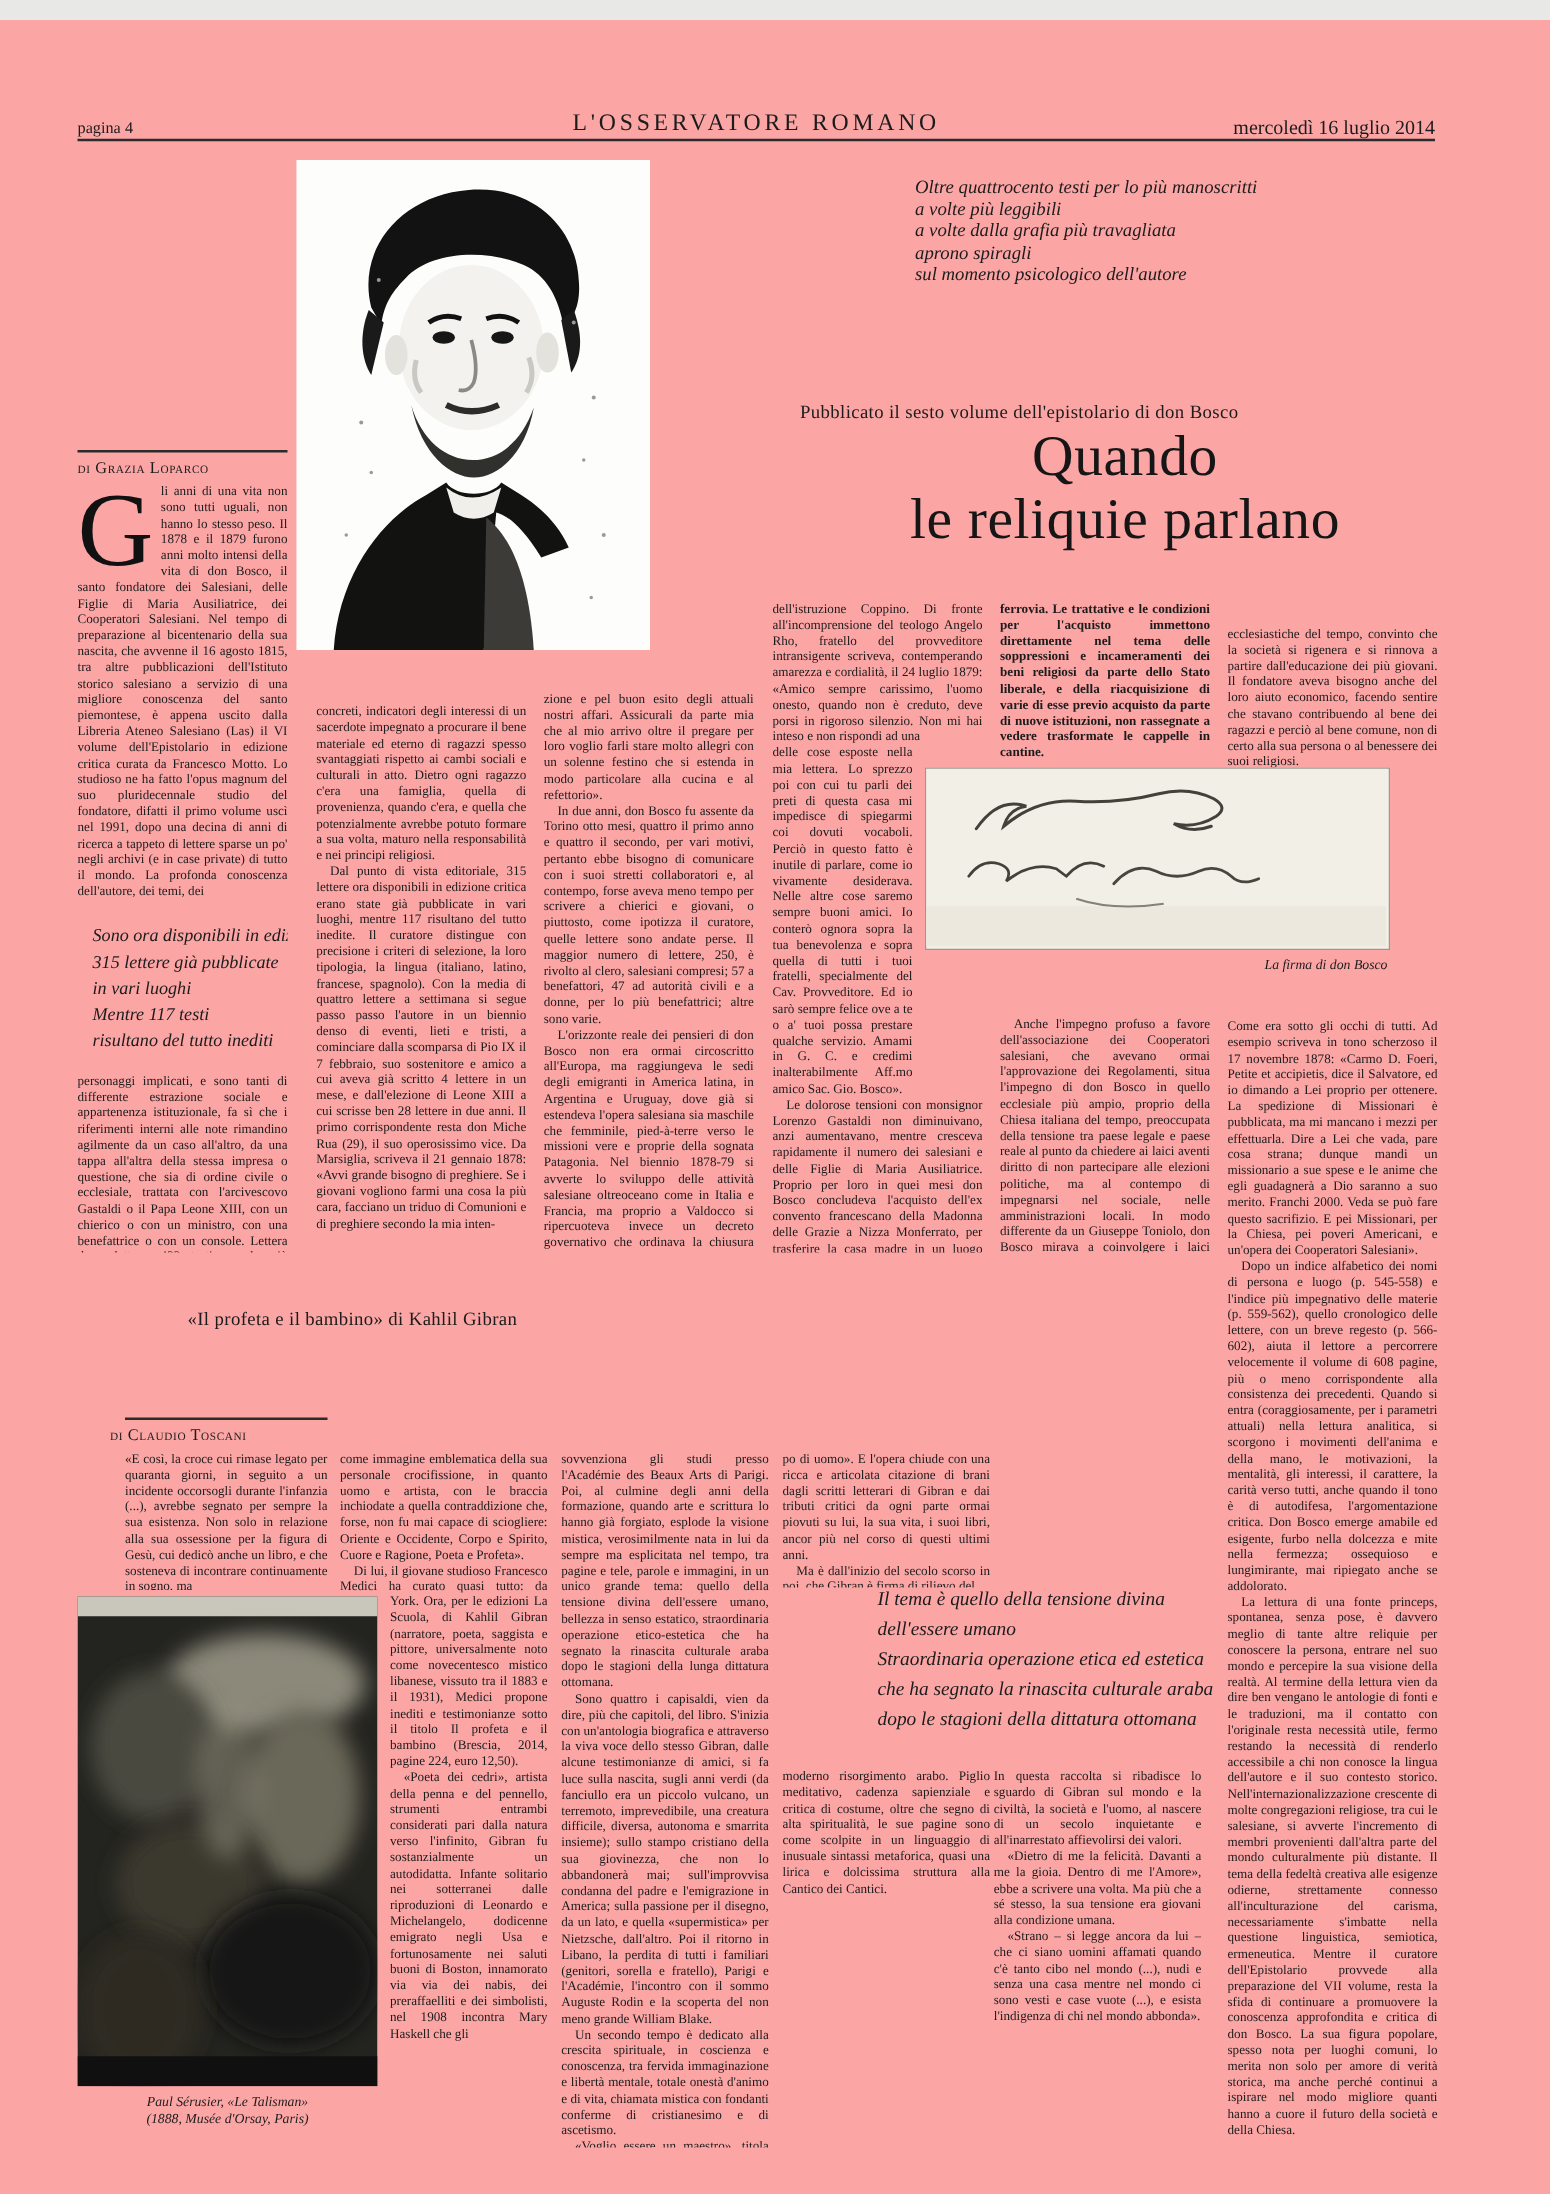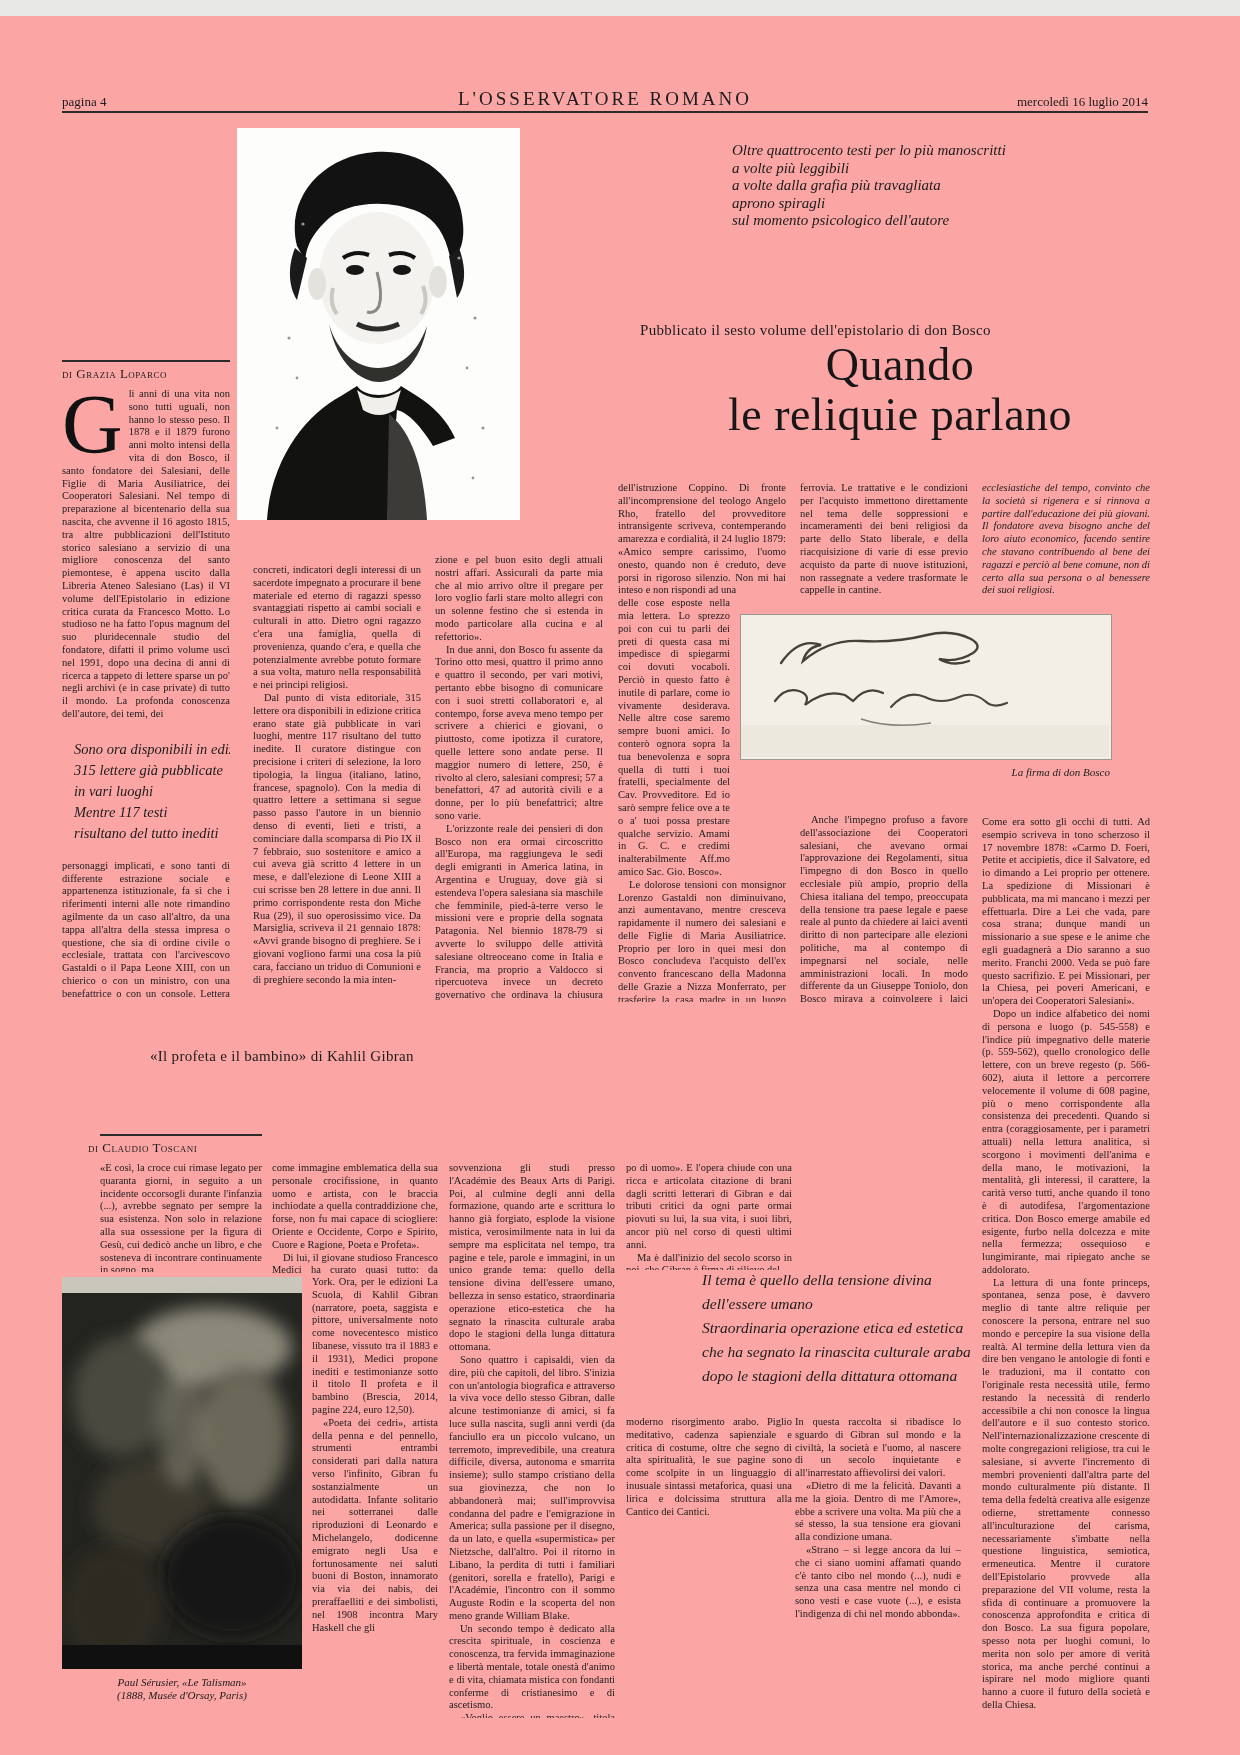--- a/index.html
+++ b/index.html
@@ -2,21 +2,21 @@
 <html><head>
 <meta charset="utf-8">
 <style>
   html,body{margin:0;padding:0;background:#e8e8e6;}
   #page{position:relative;width:1240px;height:1755px;background:#fca5a5;margin:16px auto;
         font-family:"Liberation Serif",serif;color:#1c1c1c;overflow:hidden;}
   .abs{position:absolute;}
   
   .pagelabel{font-size:13px;}
   .masthead{font-size:19px;letter-spacing:3px;}
-  .dateline{font-size:13px;text-align:right;}
+  .dateline{font-size:16px;text-align:right;}
   .headrule{height:2px;background:#2b2b2b;}
   
   .kicker{font-size:15px;text-align:left;letter-spacing:.3px;}
   .headline1{font-size:46px;line-height:50px;text-align:center;letter-spacing:.5px;color:#161616;}
   .headline2{font-size:34px;line-height:38px;text-align:center;letter-spacing:.5px;color:#161616;}
   .bylinerule{height:2px;background:#2b2b2b;}
   .byline{font-size:13px;font-variant:small-caps;letter-spacing:.5px;}
   .col{font-size:10.5px;line-height:12.8px;text-align:justify;overflow:hidden;}
   .col p{margin:0;}
   .col p.ind{text-indent:11px;}
@@ -119,28 +119,28 @@
     <p class="ind">In due anni, don Bosco fu assente da Torino otto mesi, quattro il primo anno e quattro il secondo, per vari motivi, pertanto ebbe bisogno di comunicare con i suoi stretti collaboratori e, al contempo, forse aveva meno tempo per scrivere a chierici e giovani, o piuttosto, come ipotizza il curatore, quelle lettere sono andate perse. Il maggior numero di lettere, 250, è rivolto al clero, salesiani compresi; 57 a benefattori, 47 ad autorità civili e a donne, per lo più benefattrici; altre sono varie.</p>
     <p class="ind">L'orizzonte reale dei pensieri di don Bosco non era ormai circoscritto all'Europa, ma raggiungeva le sedi degli emigranti in America latina, in Argentina e Uruguay, dove già si estendeva l'opera salesiana sia maschile che femminile, pied-à-terre verso le missioni vere e proprie della sognata Patagonia. Nel biennio 1878-79 si avverte lo sviluppo delle attività salesiane oltreoceano come in Italia e Francia, ma proprio a Valdocco si ripercuoteva invece un decreto governativo che ordinava la chiusura del ginnasio a motivo dell'inadempienza di alcune esigenze legislative rese più stringenti con l'ascesa della sinistra storica e sotto il ministro</p>
   </div>
 
   <div class="abs col" style="left:618px;top:466px;width:168px;height:520px;">
     <p>dell'istruzione Coppino. Di fronte all'incomprensione del teologo Angelo Rho, fratello del provveditore intransigente scriveva, contemperando amarezza e cordialità, il 24 luglio 1879: «Amico sempre carissimo, l'uomo onesto, quando non è creduto, deve porsi in rigoroso silenzio. Non mi hai inteso e non rispondi ad una</p>
     <p class="narrow">delle cose esposte nella mia lettera. Lo sprezzo poi con cui tu parli dei preti di questa casa mi impedisce di spiegarmi coi dovuti vocaboli. Perciò in questo fatto è inutile di parlare, come io vivamente desiderava. Nelle altre cose saremo sempre buoni amici. Io conterò ognora sopra la tua benevolenza e sopra quella di tutti i tuoi fratelli, specialmente del Cav. Provveditore. Ed io sarò sempre felice ove a te o a' tuoi possa prestare qualche servizio. Amami in G. C. e credimi inalterabilmente Aff.mo amico Sac. Gio. Bosco».</p>
     <p class="ind">Le dolorose tensioni con monsignor Lorenzo Gastaldi non diminuivano, anzi aumentavano, mentre cresceva rapidamente il numero dei salesiani e delle Figlie di Maria Ausiliatrice. Proprio per loro in quei mesi don Bosco concludeva l'acquisto dell'ex convento francescano della Madonna delle Grazie a Nizza Monferrato, per trasferire la casa madre in un luogo meglio collegato di Mornese, ai fini dello sviluppo del collegio femminile, favorito dalla</p>
   </div>
 
-  <div class="abs col" style="left:800px;top:466px;width:168px;height:126px;">
+  <div class="abs col" style="left:800px;top:466px;width:168px;height:126px;font-weight:bold;">
     <p>ferrovia. Le trattative e le condizioni per l'acquisto immettono direttamente nel tema delle soppressioni e incameramenti dei beni religiosi da parte dello Stato liberale, e della riacquisizione di varie di esse previo acquisto da parte di nuove istituzioni, non rassegnate a vedere trasformate le cappelle in cantine.</p>
   </div>
   <div class="abs col" style="left:800px;top:798px;width:168px;height:188px;">
     <p class="ind">Anche l'impegno profuso a favore dell'associazione dei Cooperatori salesiani, che avevano ormai l'approvazione dei Regolamenti, situa l'impegno di don Bosco in quello ecclesiale più ampio, proprio della Chiesa italiana del tempo, preoccupata della tensione tra paese legale e paese reale al punto da chiedere ai laici aventi diritto di non partecipare alle elezioni politiche, ma al contempo di impegnarsi nel sociale, nelle amministrazioni locali. In modo differente da un Giuseppe Toniolo, don Bosco mirava a coinvolgere i laici nell'azione educativa, secondo le categorie</p>
   </div>
 
-  <div class="abs col" style="left:982px;top:466px;width:168px;height:122px;font-style:italic;">
+  <div class="abs col" style="left:982px;top:486px;width:168px;height:122px;">
     <p>ecclesiastiche del tempo, convinto che la società si rigenera e si rinnova a partire dall'educazione dei più giovani. Il fondatore aveva bisogno anche del loro aiuto economico, facendo sentire che stavano contribuendo al bene dei ragazzi e perciò al bene comune, non di certo alla sua persona o al benessere dei suoi religiosi.</p>
   </div>
 
   <div class="abs" style="left:740px;top:598px;width:370px;height:144px;border:1px solid #9a9891;background:#f2efe7;">
     <svg width="368" height="142" viewBox="0 0 368 142">
       <rect width="368" height="142" fill="#f2efe7"></rect>
       <rect x="0" y="110" width="368" height="32" fill="#e7e3d8" opacity="0.6"></rect>
       <path d="M40,48 q18,-26 40,-18 q-14,2 -18,16 q26,-22 58,-20 q34,2 66,-6 q24,-6 44,4 q12,7 2,14 q-16,10 -34,6 q14,8 30,2" stroke="#45403a" stroke-width="2.4" fill="none" stroke-linecap="round"></path>
       <path d="M34,86 q10,-14 24,-10 q12,4 6,14 q20,-16 40,-10 l8,6 q14,-16 30,-8" stroke="#45403a" stroke-width="2.2" fill="none" stroke-linecap="round"></path>
       <path d="M150,92 q16,-18 34,-10 q16,8 34,0 q14,-6 26,4 q8,8 22,2" stroke="#4a453e" stroke-width="2.2" fill="none" stroke-linecap="round"></path>

